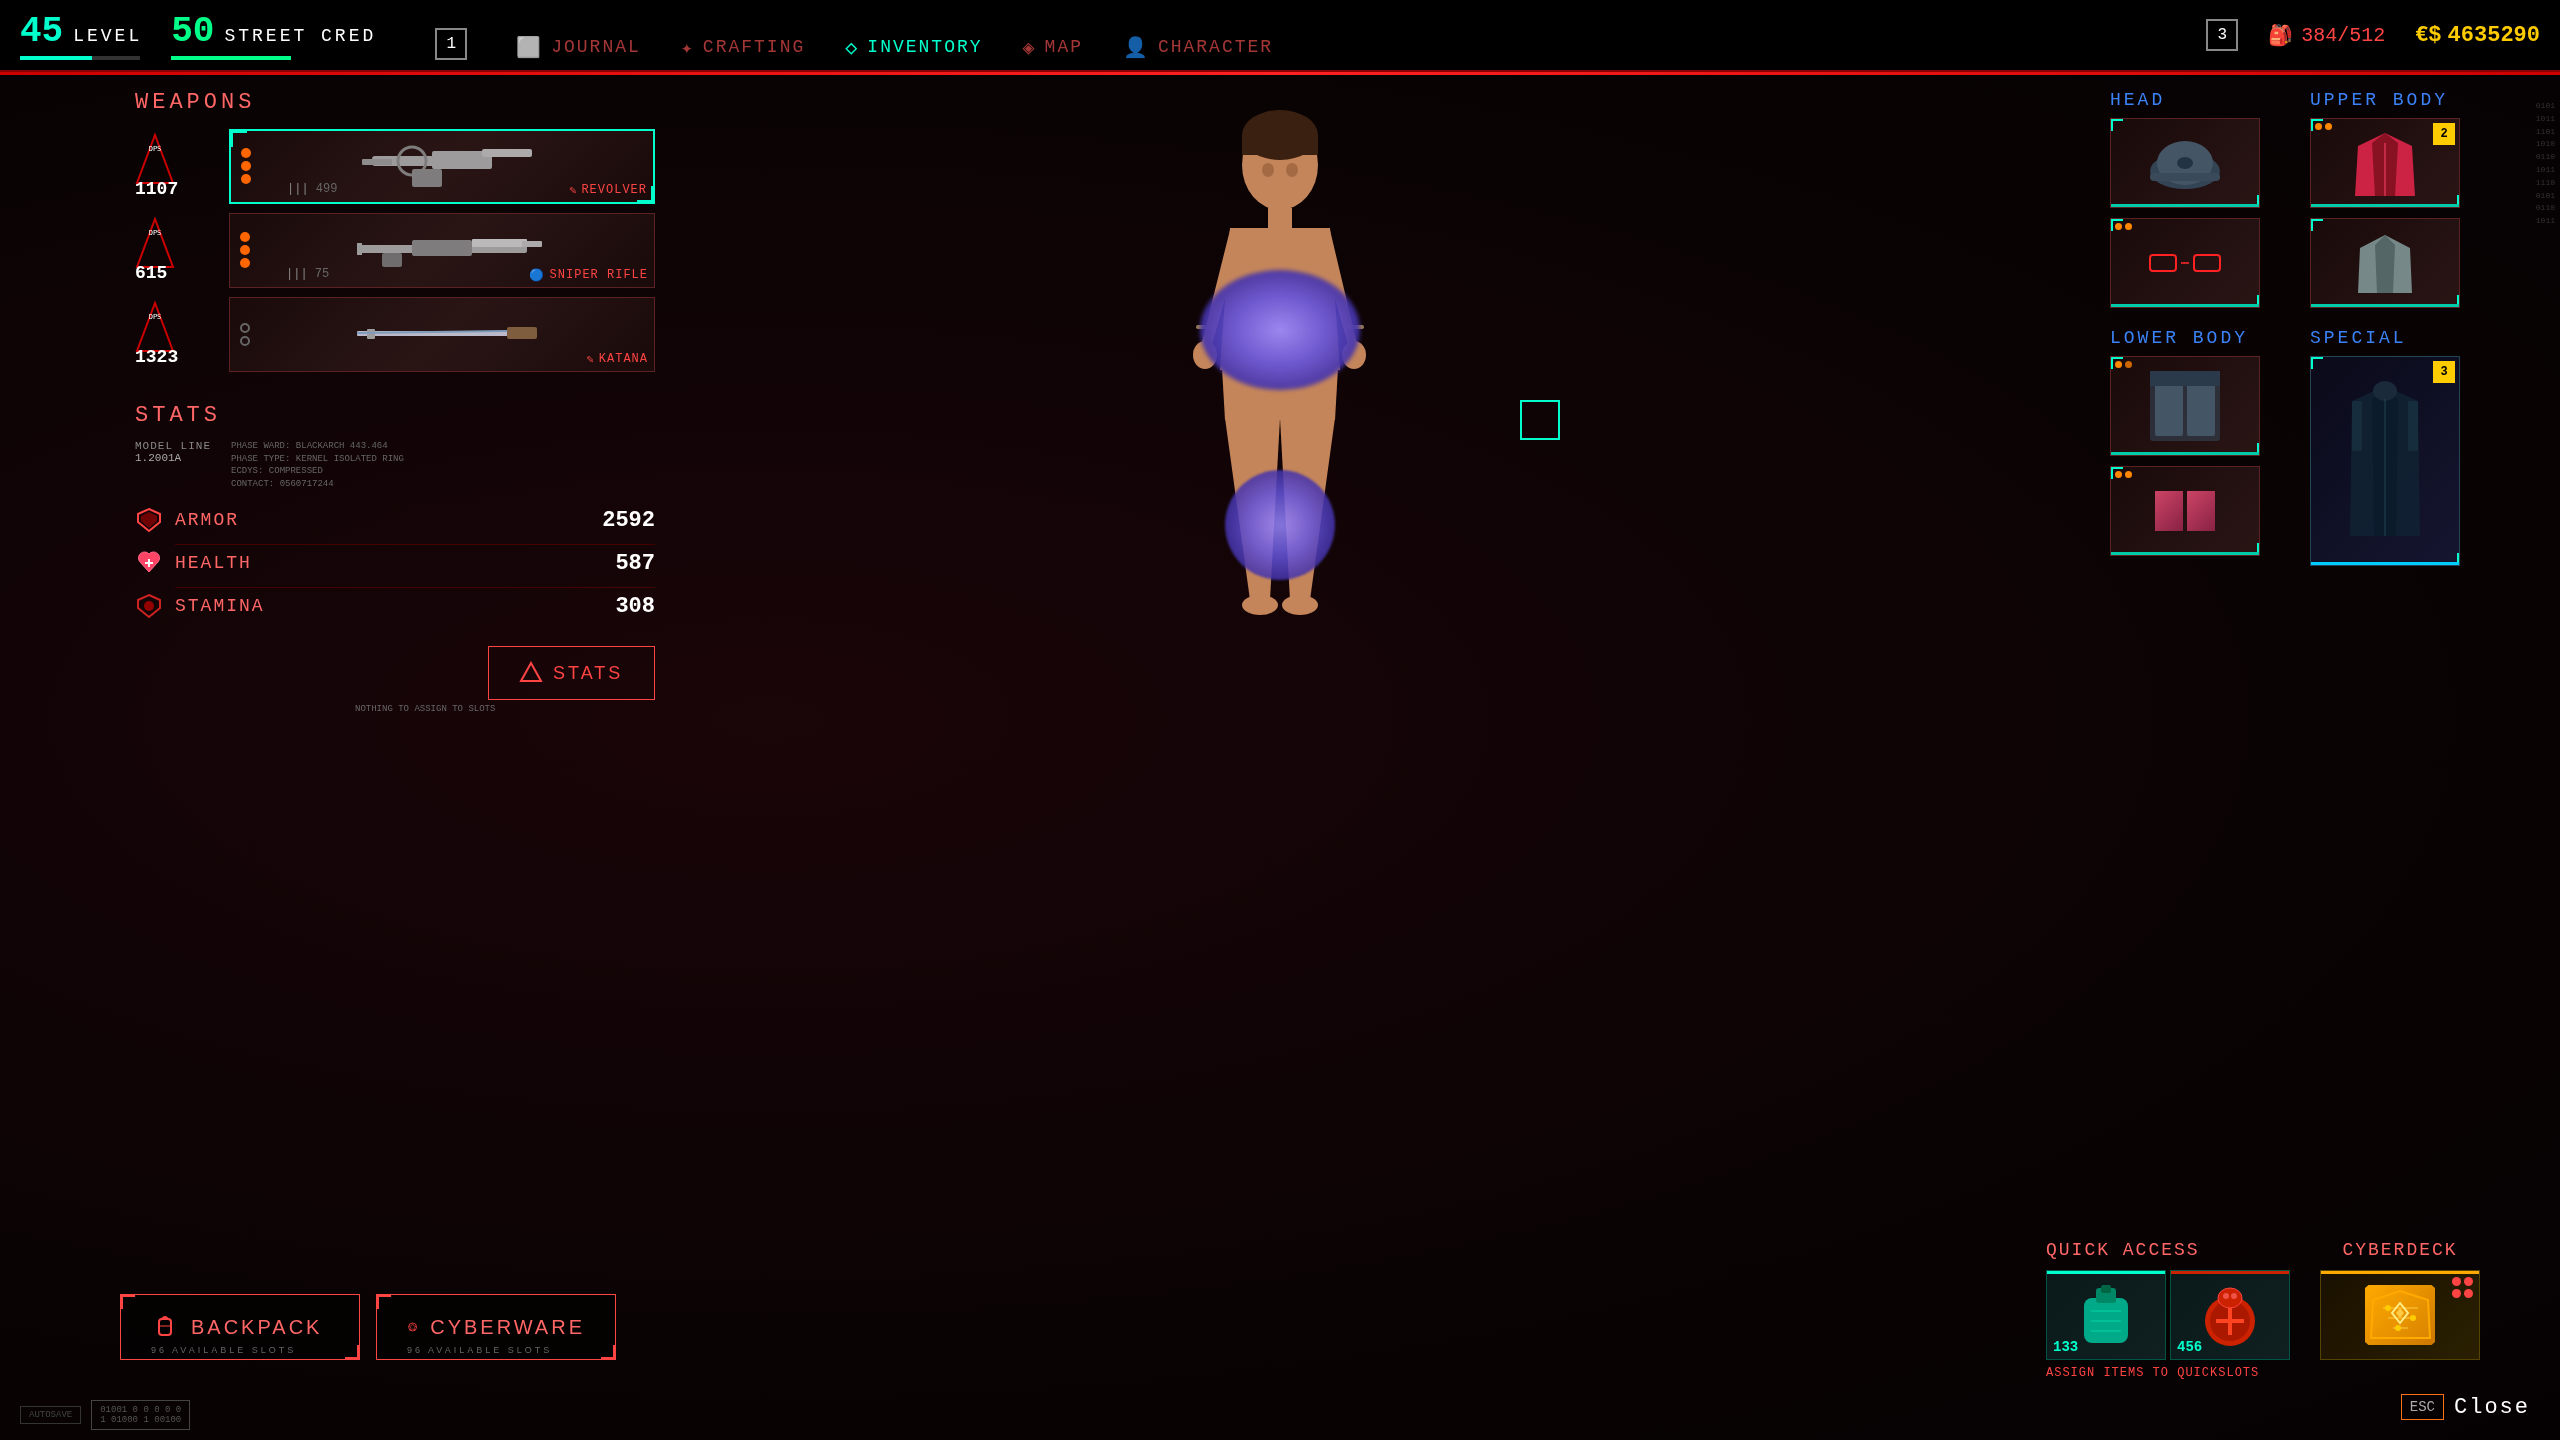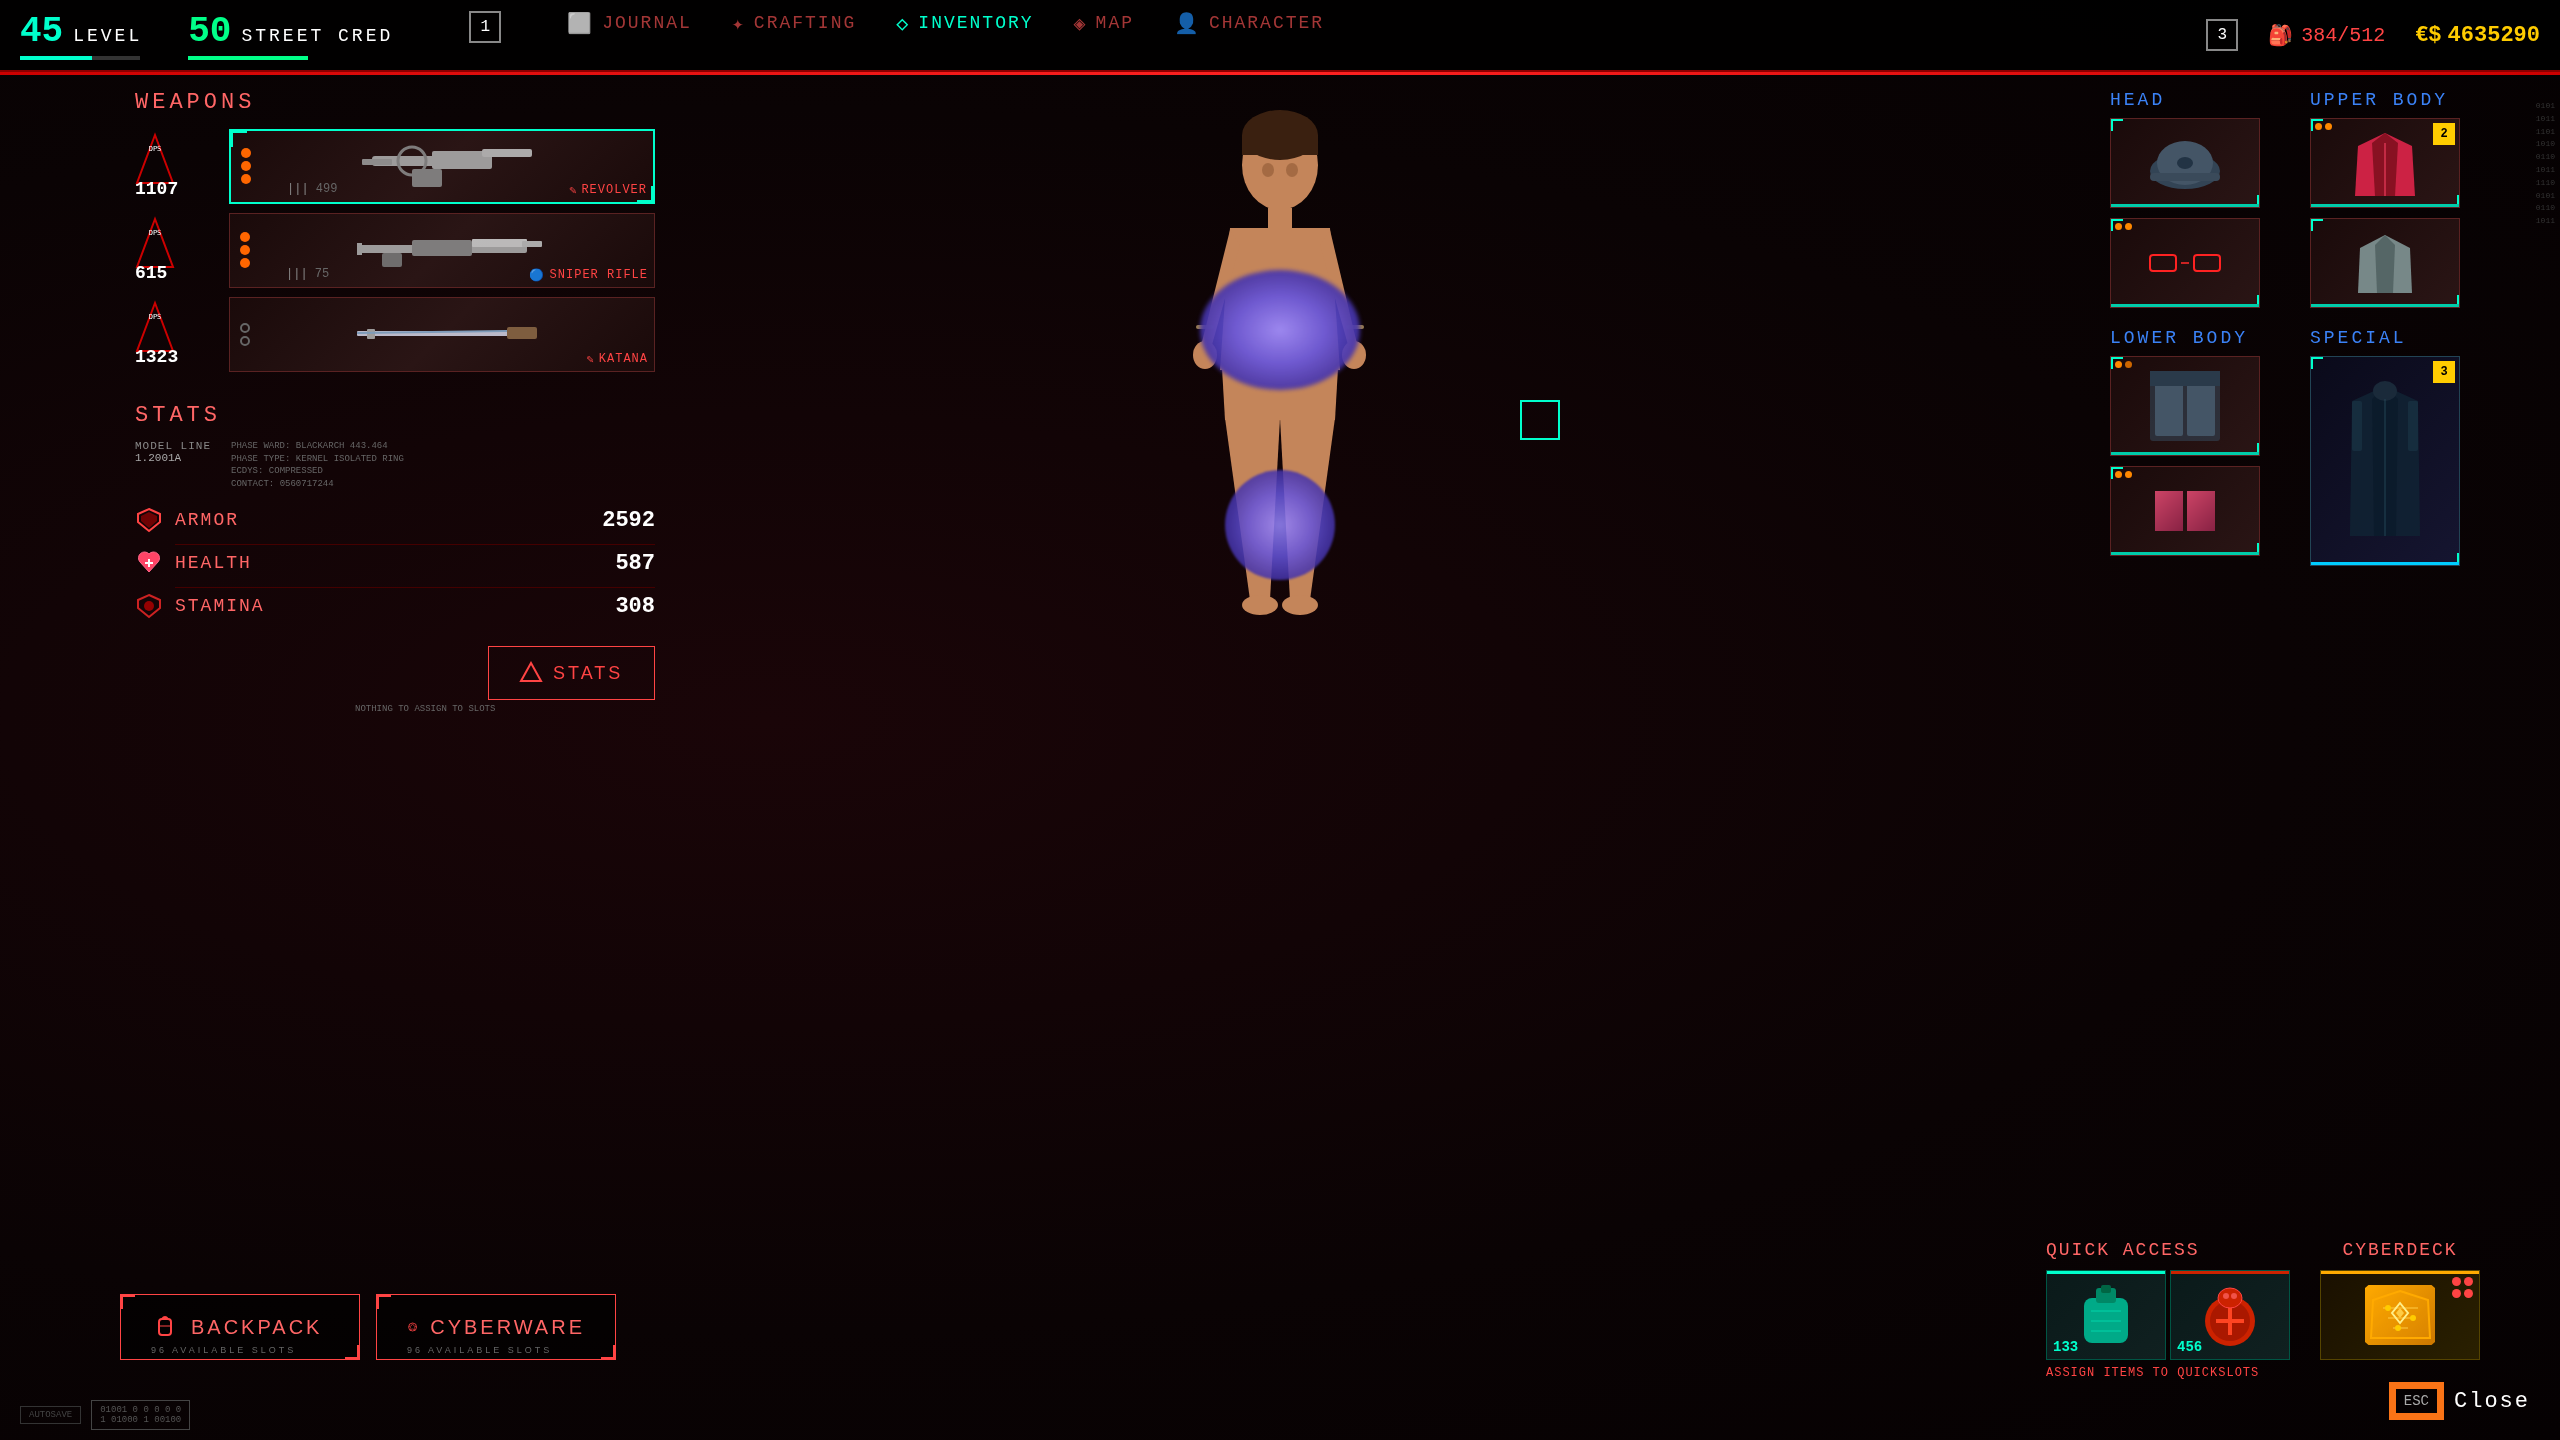--- a/index.html
+++ b/index.html
@@ -31,22 +31,22 @@
       background: rgba(0,0,0,0.85);
       border-bottom: 2px solid #8b0000;
       display: flex;
       align-items: center;
       padding: 0 20px;
       z-index: 10;
     }
 
     .header-left {
       display: flex;
-      align-items: flex-start;
-      gap: 46px;
+      align-items: flex-end;
+      gap: 29px;
     }
 
     .level-block {
       display: flex;
       align-items: center;
       gap: 8px;
     }
 
     .level-number {
       color: #00ffcc;
@@ -714,21 +714,21 @@
       bottom: 20px;
       right: 30px;
       display: flex;
       align-items: center;
       gap: 10px;
       cursor: pointer;
       z-index: 10;
     }
 
     .esc-box {
-      border: 7px solid #f97316;
+      border: 1px solid #f97316;
       color: #aaa;
       font-size: 14px;
       padding: 4px 8px;
     }
 
     .close-label {
       color: #fff;
       font-size: 22px;
       letter-spacing: 2px;
     }

